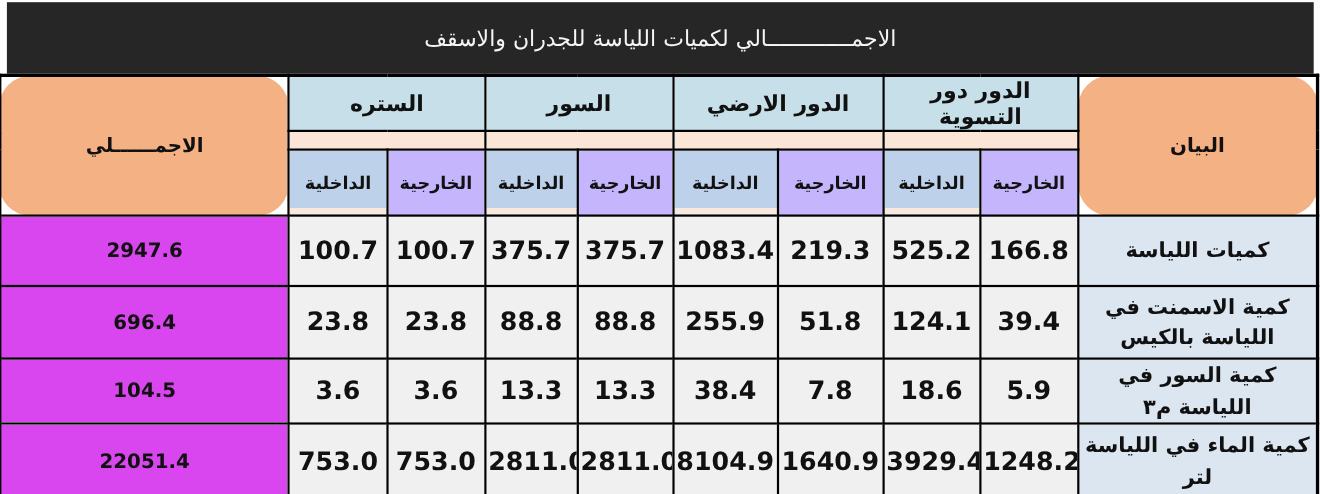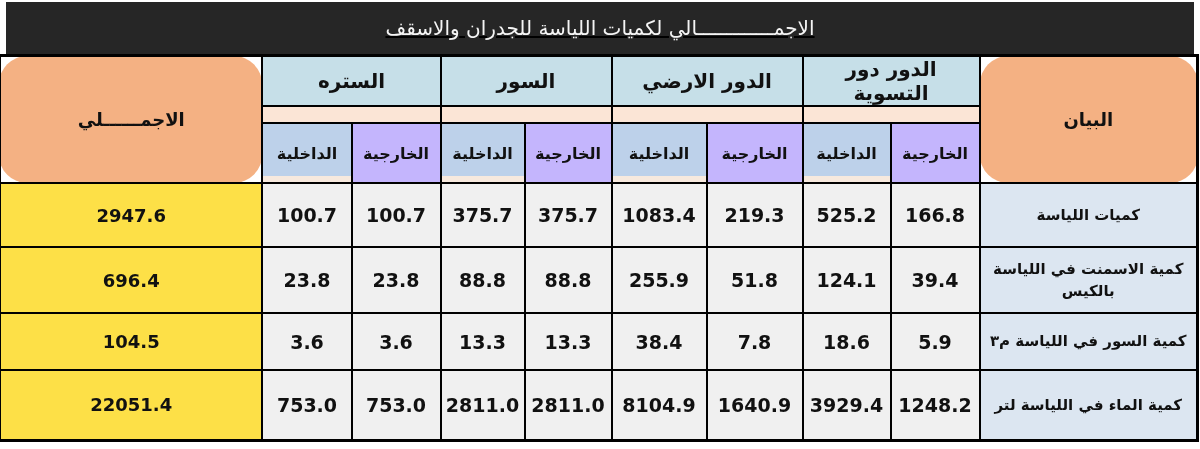--- a/index.html
+++ b/index.html
@@ -3,22 +3,22 @@
 <meta charset="utf-8">
 <style>
   html,body{margin:0;padding:0;}
   body{
     width:1200px;height:449px;overflow:hidden;background:#ffffff;
     font-family:"DejaVu Sans","Liberation Sans",sans-serif;
     direction:rtl;
   }
   
   .title-bar{
-    margin:2px 6px 0 6px;height:52px;background:#262626;
-    display:flex;align-items:center;justify-content:center;text-decoration:underline;
+    margin:2px 6px 0 6px;height:65px;background:#262626;
+    display:flex;align-items:center;justify-content:center;
   }
   .title-bar .title-text{
     color:#f5f5f5;font-size:20px;letter-spacing:.3px;
   }
   
   table.sheet{
     border-collapse:collapse;table-layout:fixed;
     width:1198px;margin:0 1px;
     border:3px solid #000;
   }
@@ -41,28 +41,28 @@
     background:#c6dfe8;font-weight:bold;font-size:20px;
   }
   .sep-cell{background:#fbe5d6;}
   .h-sub{font-size:16px;font-weight:bold;}
   .h-sub.internal{
     background:#bdd1ea;
     box-shadow:inset 0 -6px 0 #f7e9de;
   }
   .h-sub.external{background:#c4b5fd;}
   .cell-label{
-    background:#dce6f1;font-weight:bold;font-size:15px;line-height:1.5;
+    background:#dce6f1;font-weight:bold;font-size:19px;line-height:1.5;
   }
   .cell-value{
-    background:#f0f0f0;font-weight:bold;font-size:19px;
+    background:#f0f0f0;font-weight:bold;font-size:23px;
     direction:ltr;
   }
   .cell-total{
-    background:#fde047;font-weight:bold;font-size:18px;
+    background:#d946ef;font-weight:bold;font-size:18px;
     direction:ltr;
   }
 </style>
 </head>
 <body>
 
 <div class="title-bar">
   <span class="title-text">الاجمـــــــــــــالي لكميات اللياسة للجدران والاسقف</span>
 </div>
 

